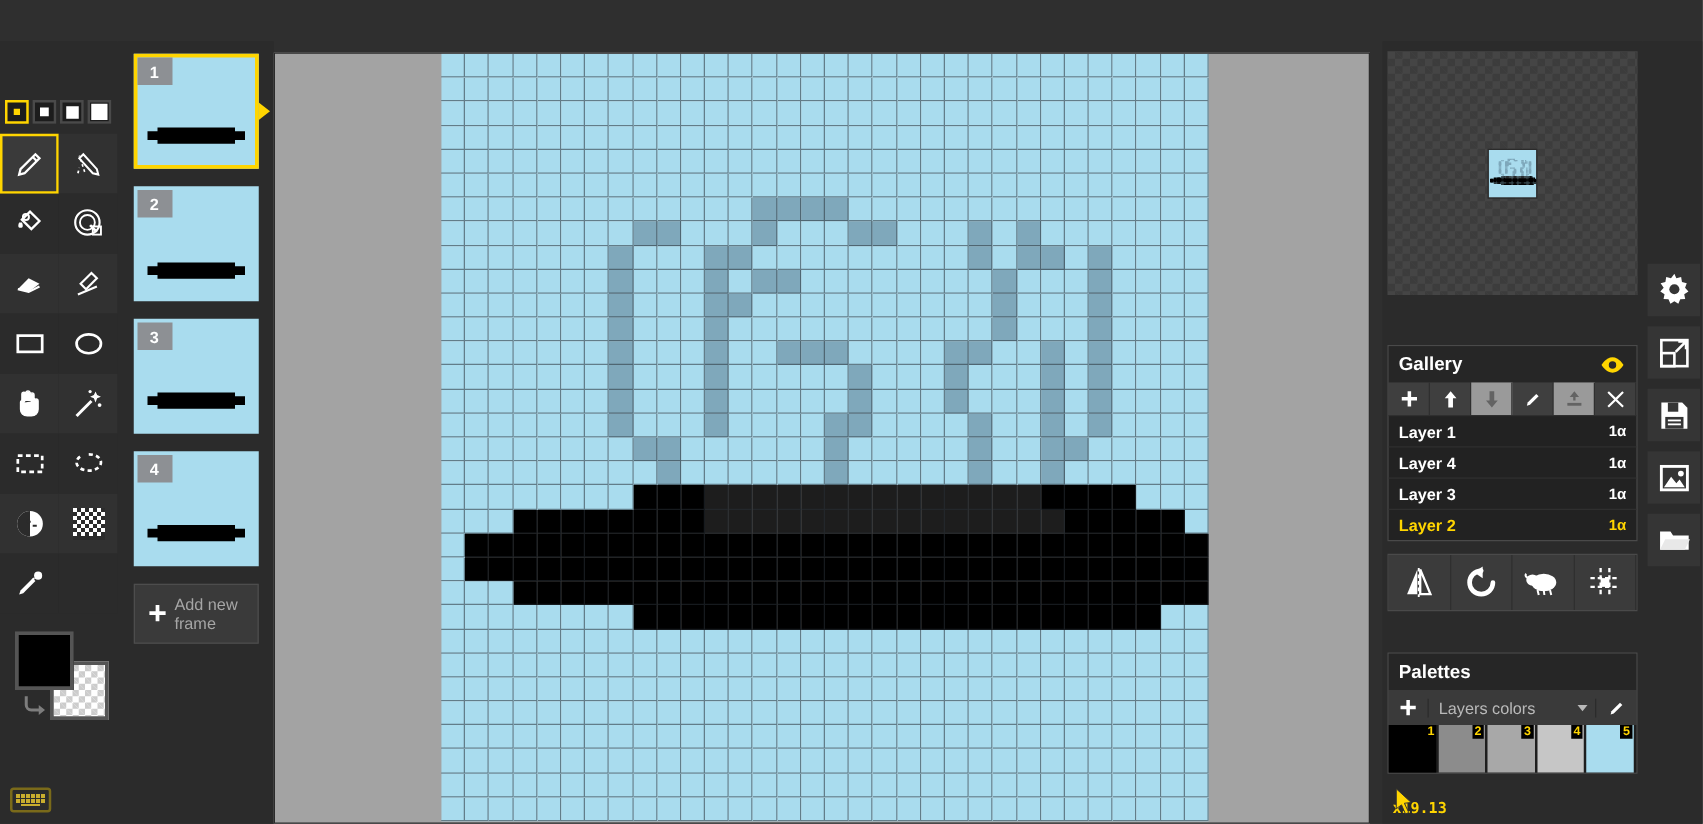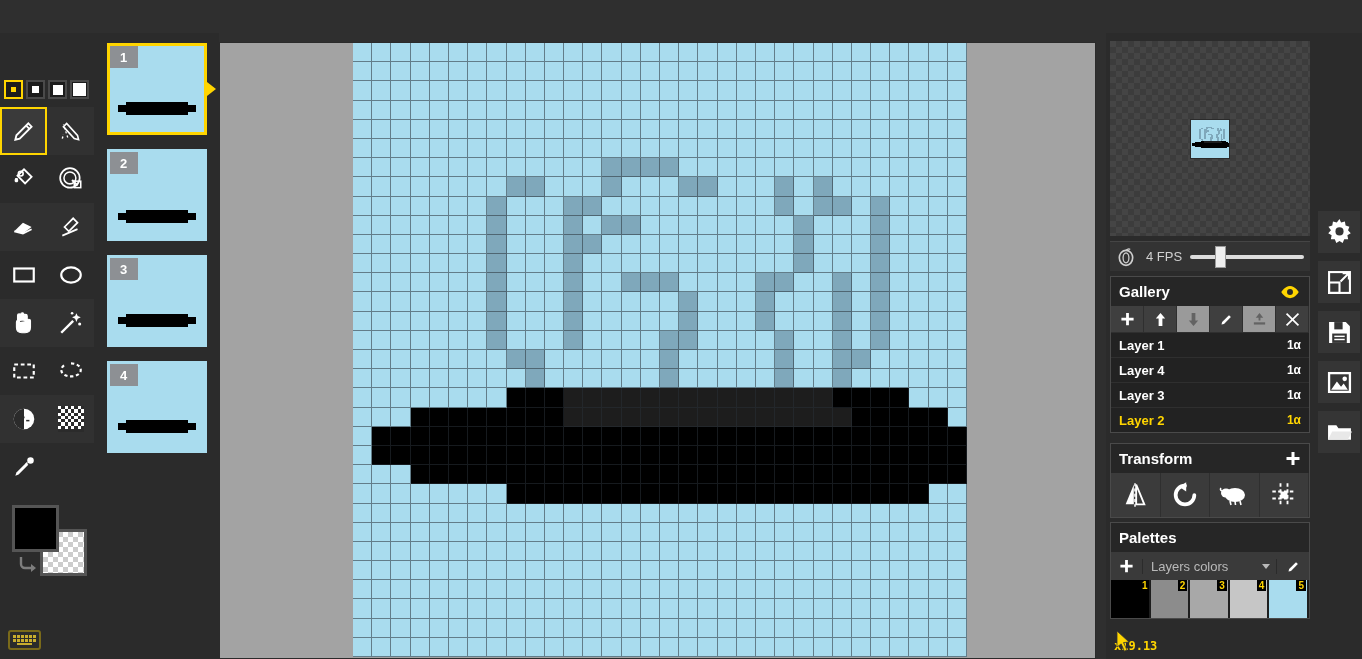--- a/index.html
+++ b/index.html
@@ -432,20 +432,29 @@
       <div class="frame-num">3</div>
       <div class="frame-art fa-main" style="top:56px;left:16px;right:16px;"></div>
       <div class="fa-wing" style="top:59px;left:8px;width:12px;"></div>
       <div class="fa-wing" style="top:59px;right:8px;width:12px;"></div>
     </div>
     <div class="frame">
       <div class="frame-num">4</div>
       <div class="frame-art fa-main" style="top:56px;left:16px;right:16px;"></div>
       <div class="fa-wing" style="top:59px;left:8px;width:12px;"></div>
       <div class="fa-wing" style="top:59px;right:8px;width:12px;"></div>
+    </div>
+    <div id="add-frame">
+      <svg width="16" height="16" viewBox="0 0 16 16">
+          <path d="M6.5 1h3v5h5v3h-5v5h-3V9h-5V6h5z" fill="#fff"></path>
+        </svg>
+      <div>
+        <div id="add-frame-label">Add new</div>
+        <div id="add-frame-label" style="color:#a6a6a6;font-size:13px;line-height:15px;">frame</div>
+      </div>
     </div>
   </div>
 
   <div id="canvas-area">
     <div id="grid-wrap">
       <div id="grid">
           <div class="px" style="left:0px;top:0px;background:#a9dcee;box-shadow:inset -1px -1px 0 rgba(40,48,55,.55);"></div>
           <div class="px" style="left:19.1875px;top:0px;background:#a9dcee;box-shadow:inset -1px -1px 0 rgba(40,48,55,.55);"></div>
           <div class="px" style="left:38.375px;top:0px;background:#a9dcee;box-shadow:inset -1px -1px 0 rgba(40,48,55,.55);"></div>
           <div class="px" style="left:57.5625px;top:0px;background:#a9dcee;box-shadow:inset -1px -1px 0 rgba(40,48,55,.55);"></div>
@@ -1706,31 +1715,20 @@
           <div style="position:absolute;left:27.3125px;top:27.3125px;width:1.5875px;height:1.5875px;background:#000000"></div>
           <div style="position:absolute;left:28.5px;top:27.3125px;width:1.5875px;height:1.5875px;background:#000000"></div>
           <div style="position:absolute;left:29.6875px;top:27.3125px;width:1.5875px;height:1.5875px;background:#000000"></div>
           <div style="position:absolute;left:30.875px;top:27.3125px;width:1.5875px;height:1.5875px;background:#000000"></div>
           <div style="position:absolute;left:32.0625px;top:27.3125px;width:1.5875px;height:1.5875px;background:#000000"></div>
           <div style="position:absolute;left:33.25px;top:27.3125px;width:1.5875px;height:1.5875px;background:#000000"></div>
           <div style="position:absolute;left:34.4375px;top:27.3125px;width:1.5875px;height:1.5875px;background:#000000"></div>
         </div>
     </div>
 
-    <div id="fps-bar">
-      <svg width="20" height="20" viewBox="0 0 24 24">
-        <ellipse cx="12" cy="13" rx="8" ry="9" fill="none" stroke="#cfcfcf" stroke-width="2"></ellipse>
-        <ellipse cx="12" cy="13" rx="3.5" ry="6" fill="none" stroke="#cfcfcf" stroke-width="1.5"></ellipse>
-        <path d="M12 4c2-2 4-2 5-1" fill="none" stroke="#cfcfcf" stroke-width="1.6"></path>
-      </svg>
-      <span id="fps-label">4 FPS</span>
-      <div id="fps-slider">
-        <div id="fps-knob"></div>
-      </div>
-    </div>
 
     <div class="panel" id="panel-layers">
       <div class="panel-head">
         <span class="panel-title">Gallery</span>
         <svg width="22" height="14" viewBox="0 0 24 16">
           <path d="M12 1C6 1 2 8 2 8s4 7 10 7 10-7 10-7-4-7-10-7z" fill="#ffd500"></path>
           <ellipse cx="12" cy="8" rx="3.4" ry="3.4" fill="#2b2b2b"></ellipse>
         </svg>
       </div>
       <div class="panel-btnrow">
@@ -1778,26 +1776,20 @@
         <span class="lname">Layer 3</span>
         <span class="lop">1α</span>
       </div>
       <div class="layer-row sel">
         <span class="lname">Layer 2</span>
         <span class="lop">1α</span>
       </div>
     </div>
 
     <div class="panel" id="panel-transform">
-      <div class="panel-head">
-        <span class="panel-title">Transform</span>
-        <svg width="16" height="16" viewBox="0 0 16 16">
-            <path d="M6.5 1h3v5h5v3h-5v5h-3V9h-5V6h5z" fill="#fff"></path>
-          </svg>
-      </div>
       <div class="tf-row">
         <div class="tf-btn">
           <svg width="28" height="28" viewBox="0 0 24 24">
               <path d="M11 3L4 20h7z" fill="#fff"></path>
               <path d="M13 3l7 17h-7z" fill="none" stroke="#fff" stroke-width="1.6"></path>
               <path d="M12 2v20" stroke="#fff" stroke-width="1.3" stroke-dasharray="2.5 2"></path>
             </svg>
         </div>
         <div class="tf-btn">
           <svg width="28" height="28" viewBox="0 0 24 24">

